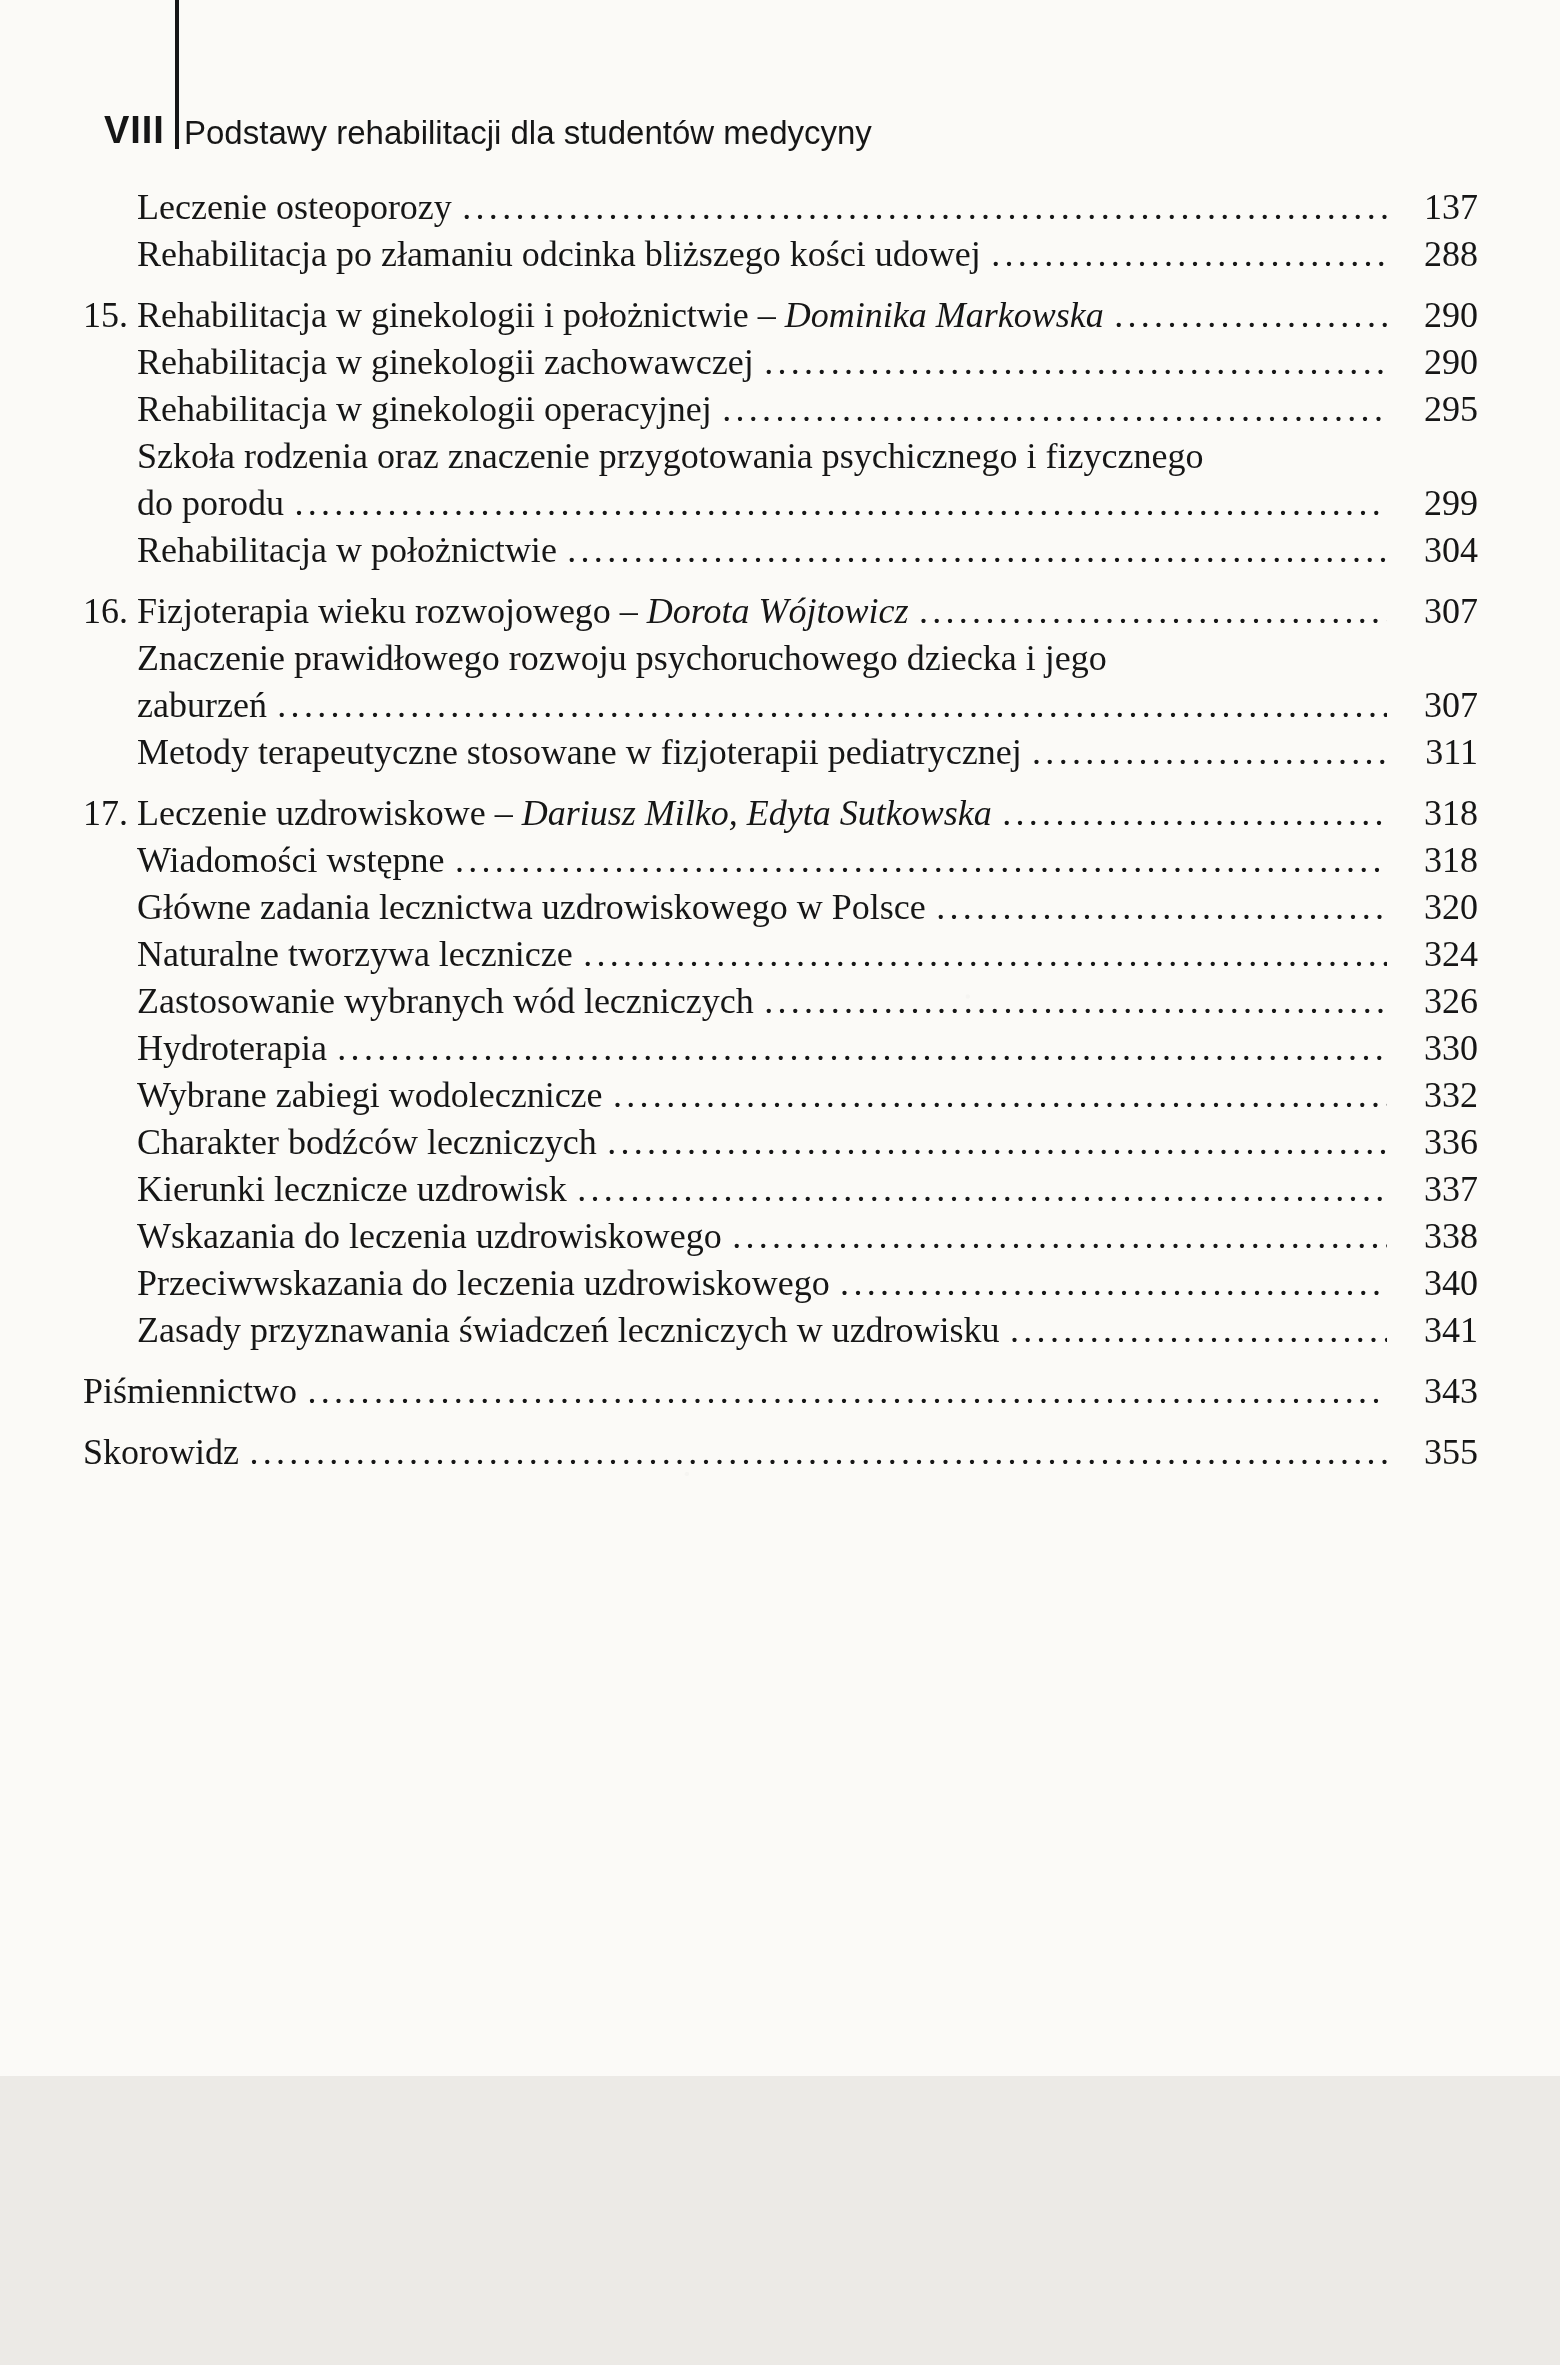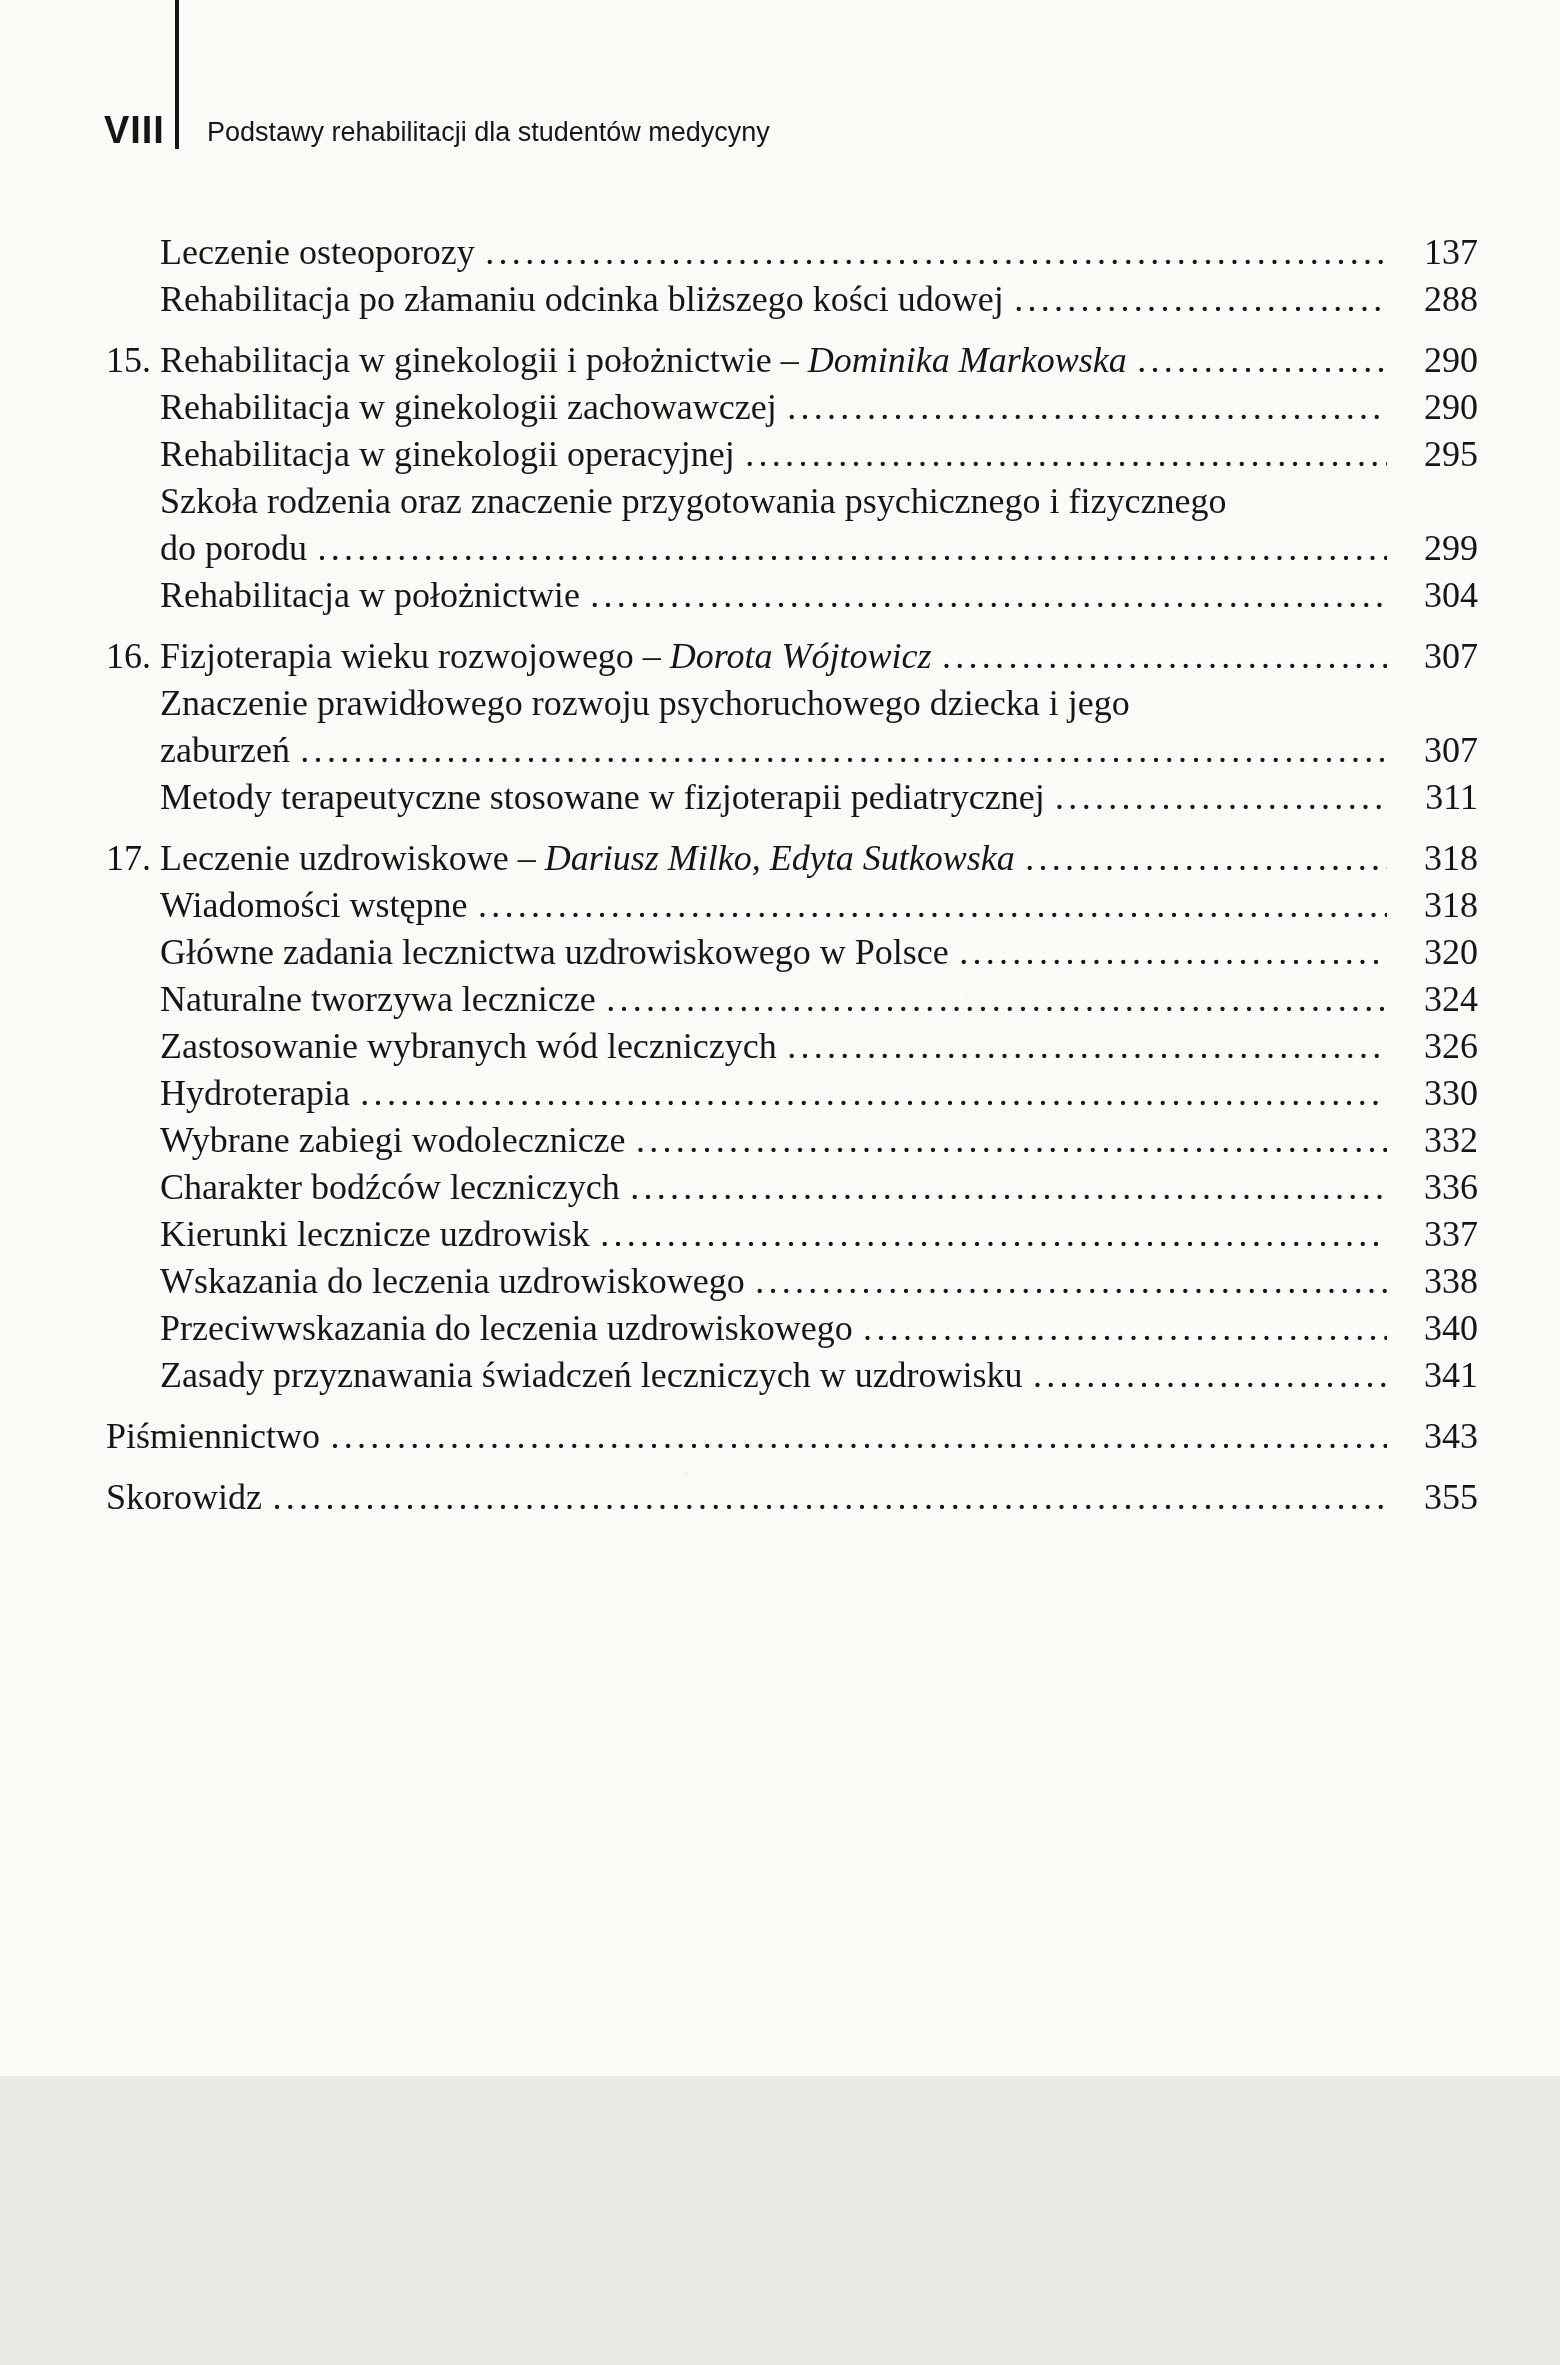--- a/index.html
+++ b/index.html
@@ -44,30 +44,30 @@
   .head-bar{
     position:absolute;
     left:175px;
     top:0;
     width:3.5px;
     height:149px;
     background:var(--ink);
   }
   .running-title{
     position:absolute;
-    left:207px;
+    left:184px;
     bottom:3.5px;
     font-family:"Liberation Sans", sans-serif;
-    font-size:27px;
+    font-size:33px;
     line-height:35px;
   }
   
   .toc{
-    margin-top:76px;
-    padding-left:106px;
+    margin-top:31px;
+    padding-left:83px;
     padding-right:83px;
   }
   .toc-group{margin-top:14px;}
   .toc-group:first-child{margin-top:0;}
   .row{
     display:flex;
     align-items:baseline;
     font-size:36px;
     line-height:47px;
   }

